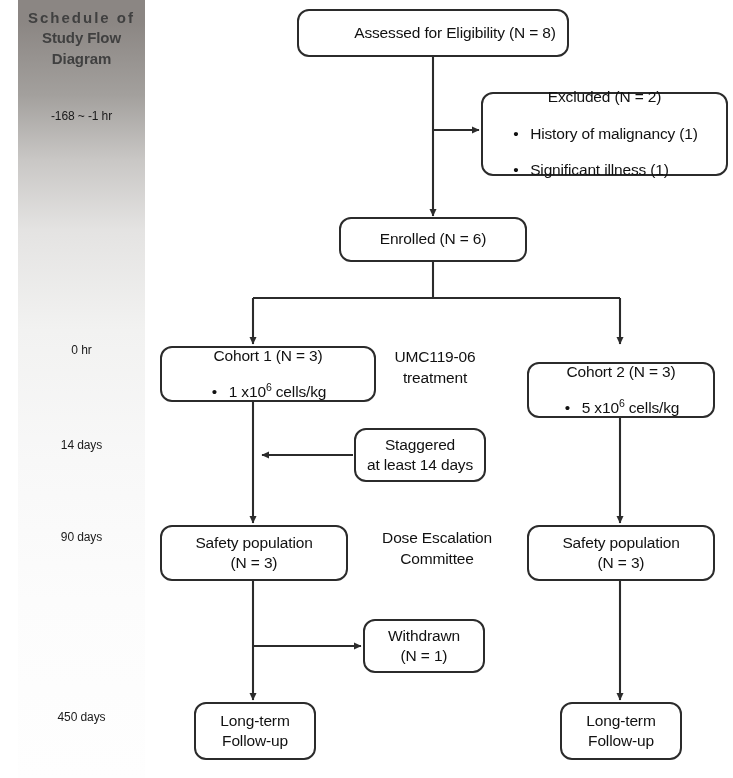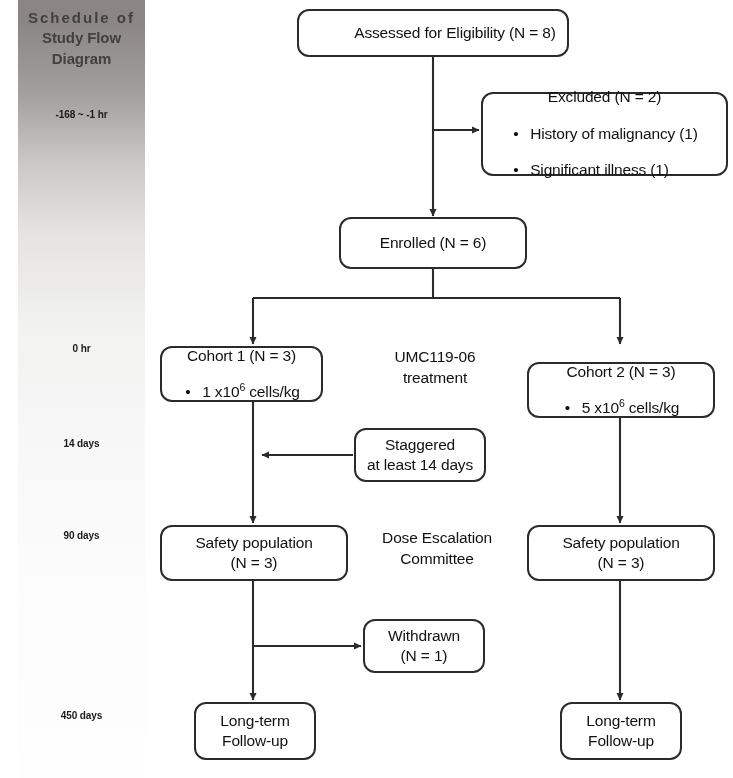--- a/index.html
+++ b/index.html
@@ -35,25 +35,24 @@
                 #f2f2f1 330px,
                 #f8f8f8 460px,
                 #fcfcfc 600px,
                 #fefefe 778px);
   }
   .tl-label {
     position: absolute;
     left: 18px;
     width: 127px;
     text-align: center;
-    font-size: 10px;
+    font-size: 12px;
     color: #1a1a1a;
     line-height: 1.35;
     letter-spacing: -0.1px;
-    font-weight: bold;
   }
   .tl-title {
     color: #404040;
     font-weight: bold;
     font-size: 15px;
   }
   .tl-title .sp { letter-spacing: 2px; }
 
   
   .box {
@@ -160,25 +159,25 @@
   </div>
 
   <div class="box" style="left:481px; top:92px; width:247px; height:84px;">
     <span class="line">Excluded (N = 2)</span>
     <span class="bullets">
       <span class="bl">History of malignancy (1)</span>
       <span class="bl">Significant illness (1)</span>
     </span>
   </div>
 
-  <div class="box" style="left:339px; top:217px; width:188px; height:52px;">
+  <div class="box" style="left:339px; top:217px; width:188px; height:45px;">
     <span class="line">Enrolled (N = 6)</span>
   </div>
 
-  <div class="box" style="left:160px; top:346px; width:163px; height:56px;">
+  <div class="box" style="left:160px; top:346px; width:216px; height:56px;">
     <span class="line">Cohort 1 (N = 3)</span>
     <span class="bullets">
       <span class="bl"><span>1 x10</span><sup>6</sup><span> cells/kg</span></span>
     </span>
   </div>
 
   <div class="plain" style="left:350px; top:347px; width:170px;">
     <div>UMC119-06</div>
     <div>treatment</div>
   </div>

